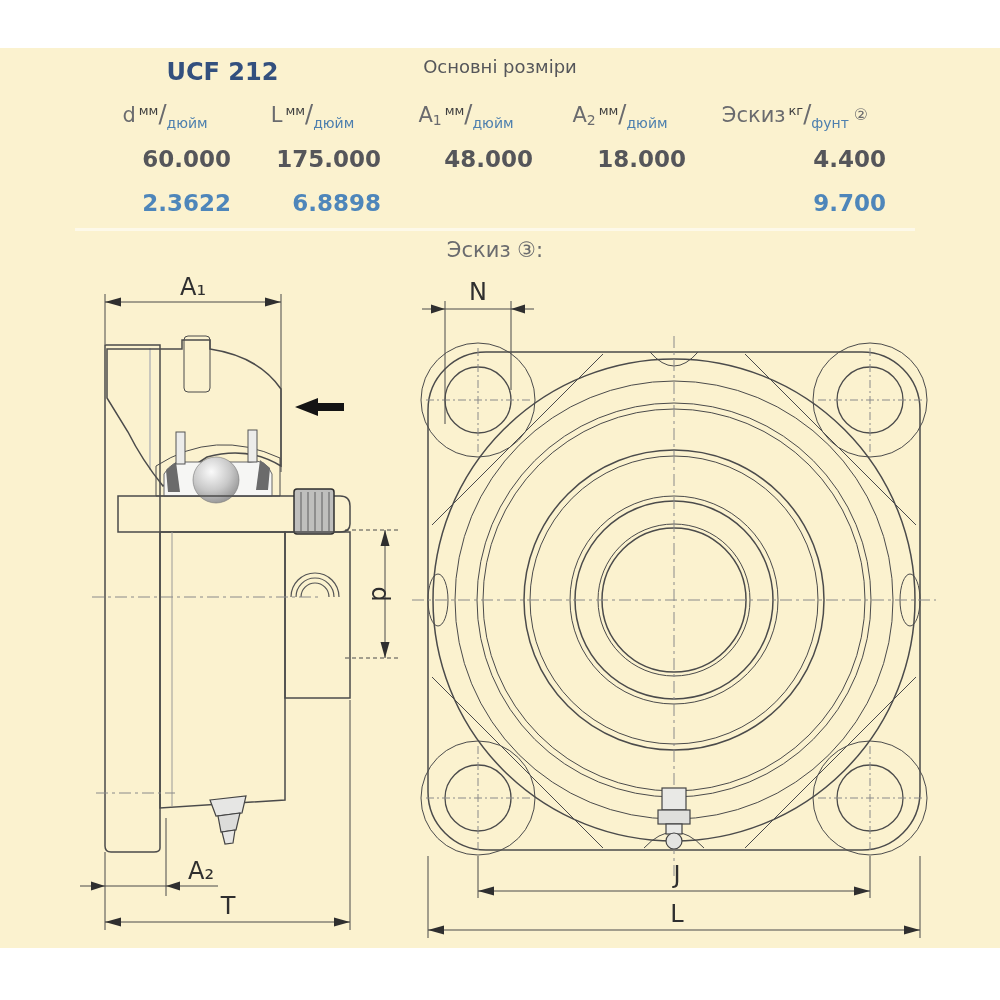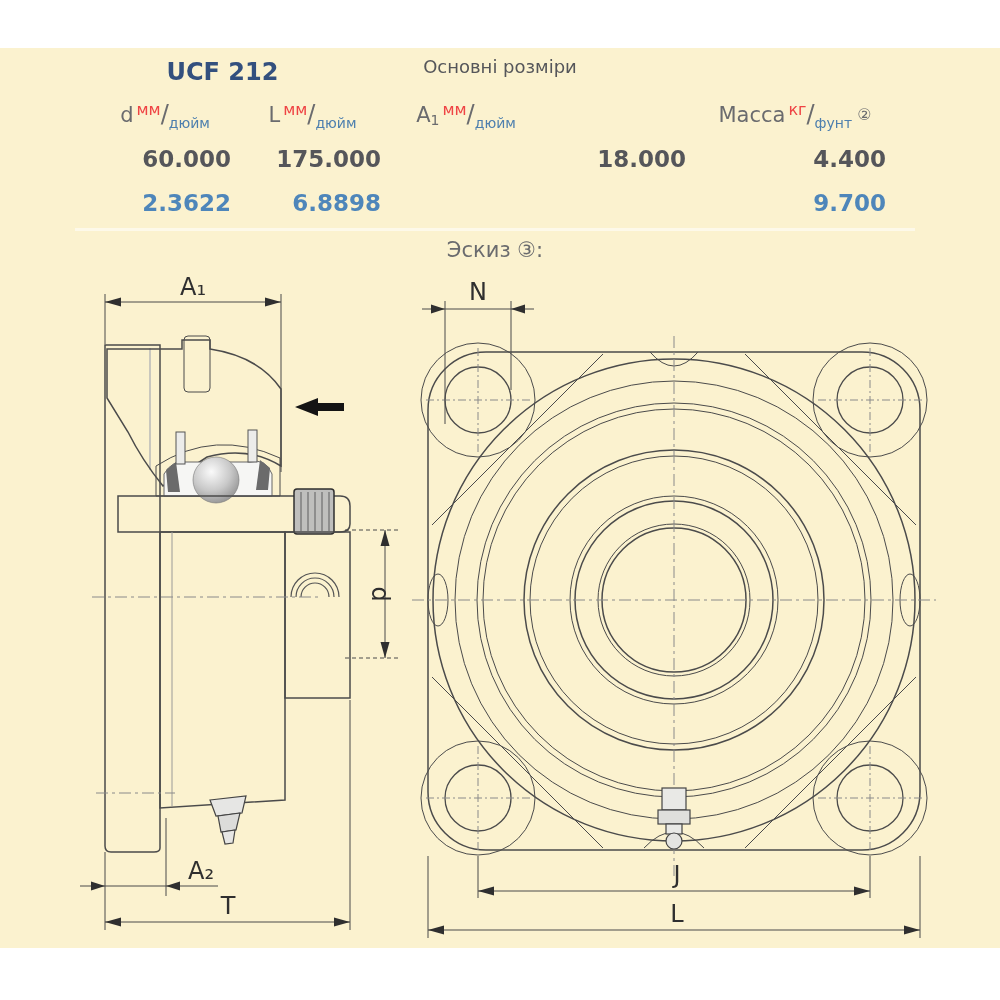--- a/index.html
+++ b/index.html
@@ -17,21 +17,21 @@
   .val-row{position:absolute;left:0;width:1000px;height:38px;font-size:23px;font-weight:bold;}
   .val-row.mm{top:98px;color:#55565a;}
   .val-row.inch{top:142px;color:#4e86ba;padding-left:38px;}
   .col{position:absolute;height:100%;}
   .c0{left:95px;width:140px;} .c1{left:240px;width:145px;} .c2{left:395px;width:142px;}
   .c3{left:550px;width:140px;} .c4{left:700px;width:190px;}
   .hdr-row .col{text-align:center;white-space:nowrap;}
   .val-row .col{text-align:right;padding-right:4px;box-sizing:border-box;}
   .ltr{font-size:21px;color:#6a6b6e;}
   .idx{font-size:14px;color:#6a6b6e;position:relative;top:3px;}
-  .sup{font-size:16px;color:#ef4444;position:relative;top:-7px;margin-left:3px;}
+  .sup{font-size:13px;color:#404040;position:relative;top:-7px;margin-left:3px;}
   .sl{font-size:24px;color:#6a6b6e;}
   .sub{font-size:14px;color:#4d7fae;position:relative;top:6px;}
   .note{font-size:16px;color:#6a6b6e;margin-left:5px;position:relative;top:-2px;}
   .divider{position:absolute;left:75px;top:228px;width:840px;height:3px;
            background:rgba(255,255,255,0.55);}
 
   .sketch-label{position:absolute;left:390px;top:238px;width:210px;text-align:center;
                 font-size:21px;color:#6a6b6e;}
 
   
@@ -55,28 +55,32 @@
   <div class="hdr-row">
     <div class="col c0">
       <span class="ltr">d</span><span class="idx"></span><span class="sup">мм</span><span class="sl">/</span><span class="sub">дюйм</span>
     </div>
     <div class="col c1">
       <span class="ltr">L</span><span class="idx"></span><span class="sup">мм</span><span class="sl">/</span><span class="sub">дюйм</span>
     </div>
     <div class="col c2">
       <span class="ltr">A</span><span class="idx">1</span><span class="sup">мм</span><span class="sl">/</span><span class="sub">дюйм</span>
     </div>
+    <div class="col c3">
+      <span class="ltr">A</span><span class="idx">2</span><span class="sup">мм</span><span class="sl">/</span><span class="sub">дюйм</span>
+    </div>
     <div class="col c4">
-      <span class="ltr">Масса</span><span class="sup">кг</span><span class="sl">/</span><span class="sub">фунт</span><span class="note">②</span>
+      <span class="ltr">Эскиз</span><span class="sup">кг</span><span class="sl">/</span><span class="sub">фунт</span><span class="note">②</span>
     </div>
   </div>
 
   <div class="val-row mm">
     <div class="col c0">60.000</div>
     <div class="col c1">175.000</div>
+    <div class="col c2">48.000</div>
     <div class="col c3">18.000</div>
     <div class="col c4">4.400</div>
   </div>
 
   <div class="val-row inch">
     <div class="col c0">2.3622</div>
     <div class="col c1">6.8898</div>
     <div class="col c4">9.700</div>
   </div>
 </div>

